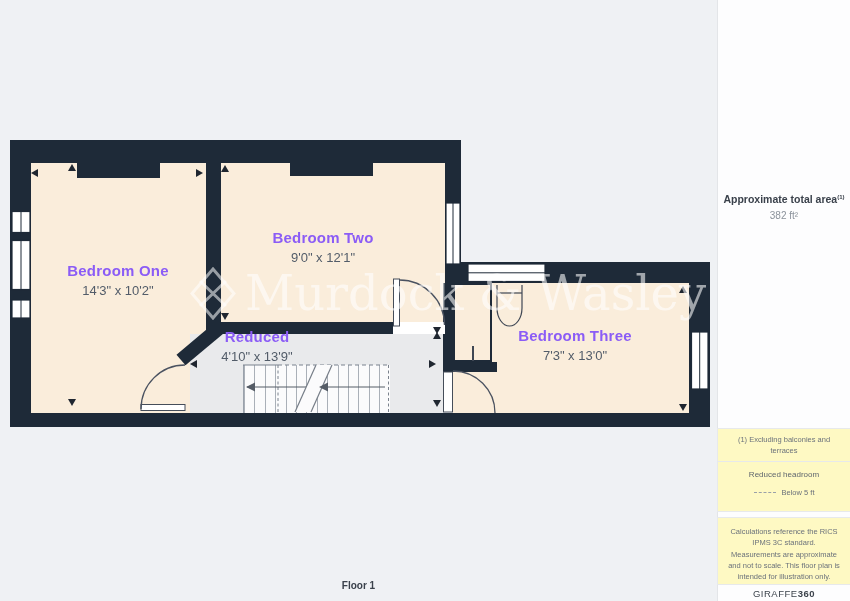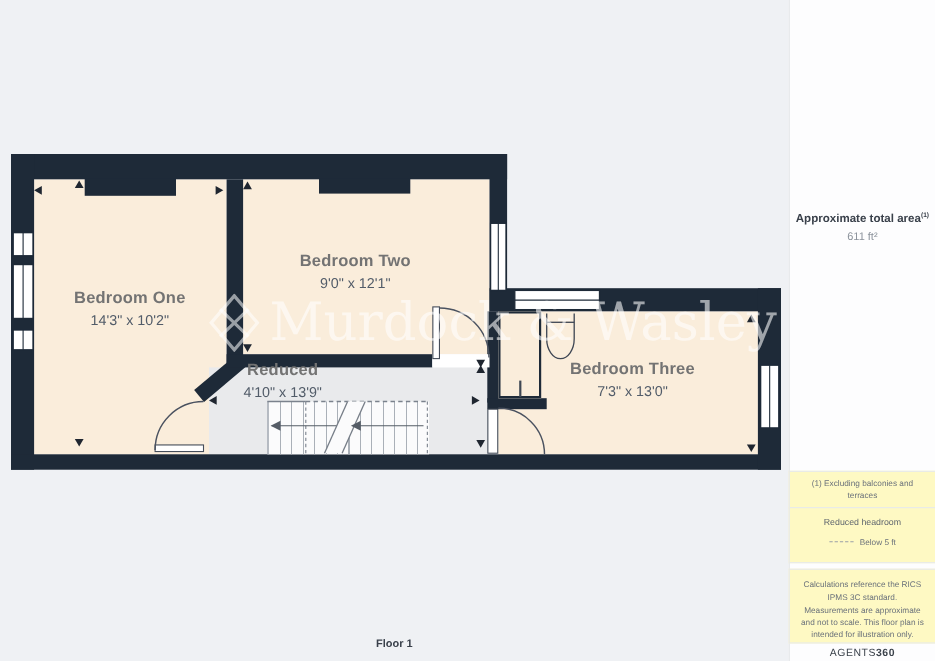--- a/index.html
+++ b/index.html
@@ -11,21 +11,21 @@
   .diag{position:absolute;left:181px;top:353px;width:50px;height:14px;background:#1e2a38;
         transform:rotate(-40deg);transform-origin:left center;}
   .stairs{position:absolute;left:243px;top:365px;width:146px;height:48px;background:#fbfbfc;
           background-image:repeating-linear-gradient(to right,#aab0b8 0,#aab0b8 1px,transparent 1px,transparent 10.4px);
           border-left:1px solid #9aa1ab;}
   .cubicle{position:absolute;left:453px;top:283px;width:39px;height:79px;background:#faeddb;
            border:2px solid #1e2a38;box-sizing:border-box;}
   .cubicle-line{position:absolute;left:472px;top:346px;width:2px;height:15px;background:#3f4754;}
   .overlay{position:absolute;left:0;top:0;pointer-events:none;}
   .room-label{position:absolute;text-align:center;z-index:6;}
-  .room-name{font-size:15px;font-weight:700;color:#737373;letter-spacing:.2px;}
+  .room-name{font-size:15px;font-weight:700;color:#8b5cf6;letter-spacing:.2px;}
   .room-dims{font-size:13px;color:#525c69;margin-top:4px;}
   .watermark{position:absolute;left:190px;top:267px;display:flex;align-items:flex-start;gap:9px;z-index:5;}
   .wm-name{font-family:"DejaVu Serif",serif;font-size:48px;line-height:1.1;color:rgba(255,255,255,.58);white-space:nowrap;}
   .wm-tag{margin-top:2px;font-size:11px;letter-spacing:5.5px;color:rgba(255,255,255,.5);font-weight:500;}
   .floor-label{position:absolute;left:0;top:580px;width:717px;text-align:center;
                font-size:10px;font-weight:700;color:#3a414b;}
   .sidebar{position:absolute;right:0;top:0;width:132px;height:601px;background:#fdfdfe;
            border-left:1px solid #e3e5e8;}
   .area-block{position:absolute;top:193px;left:0;right:0;text-align:center;}
   .area-title{font-size:10.5px;font-weight:700;color:#3a414b;}
@@ -166,36 +166,36 @@
     <div class="room-dims">4'10" x 13'9"</div>
   </div>
 
   <div class="floor-label">Floor 1</div>
 
   <aside class="sidebar">
     <div class="area-block">
       <div class="area-title">
         <span>Approximate total area</span><sup>(1)</sup>
       </div>
-      <div class="area-value">611 ft²</div>
+      <div class="area-value">382 ft²</div>
     </div>
 
     <div class="note-box box1">
       <p>(1) Excluding balconies and terraces</p>
     </div>
 
     <div class="note-box box2">
       <div class="headroom-title">Reduced headroom</div>
       <div class="headroom-row">
         <span class="dash"></span>
         <span>Below 5 ft</span>
       </div>
     </div>
 
     <div class="note-box box3">
       <p>Calculations reference the RICS IPMS 3C standard. Measurements are approximate and not to scale. This floor plan is intended for illustration only.</p>
       <div class="brand">
-        <span>AGENTS</span><b>360</b>
+        <span>GIRAFFE</span><b>360</b>
       </div>
     </div>
   </aside>
 
 </div>
 
 </body></html>

